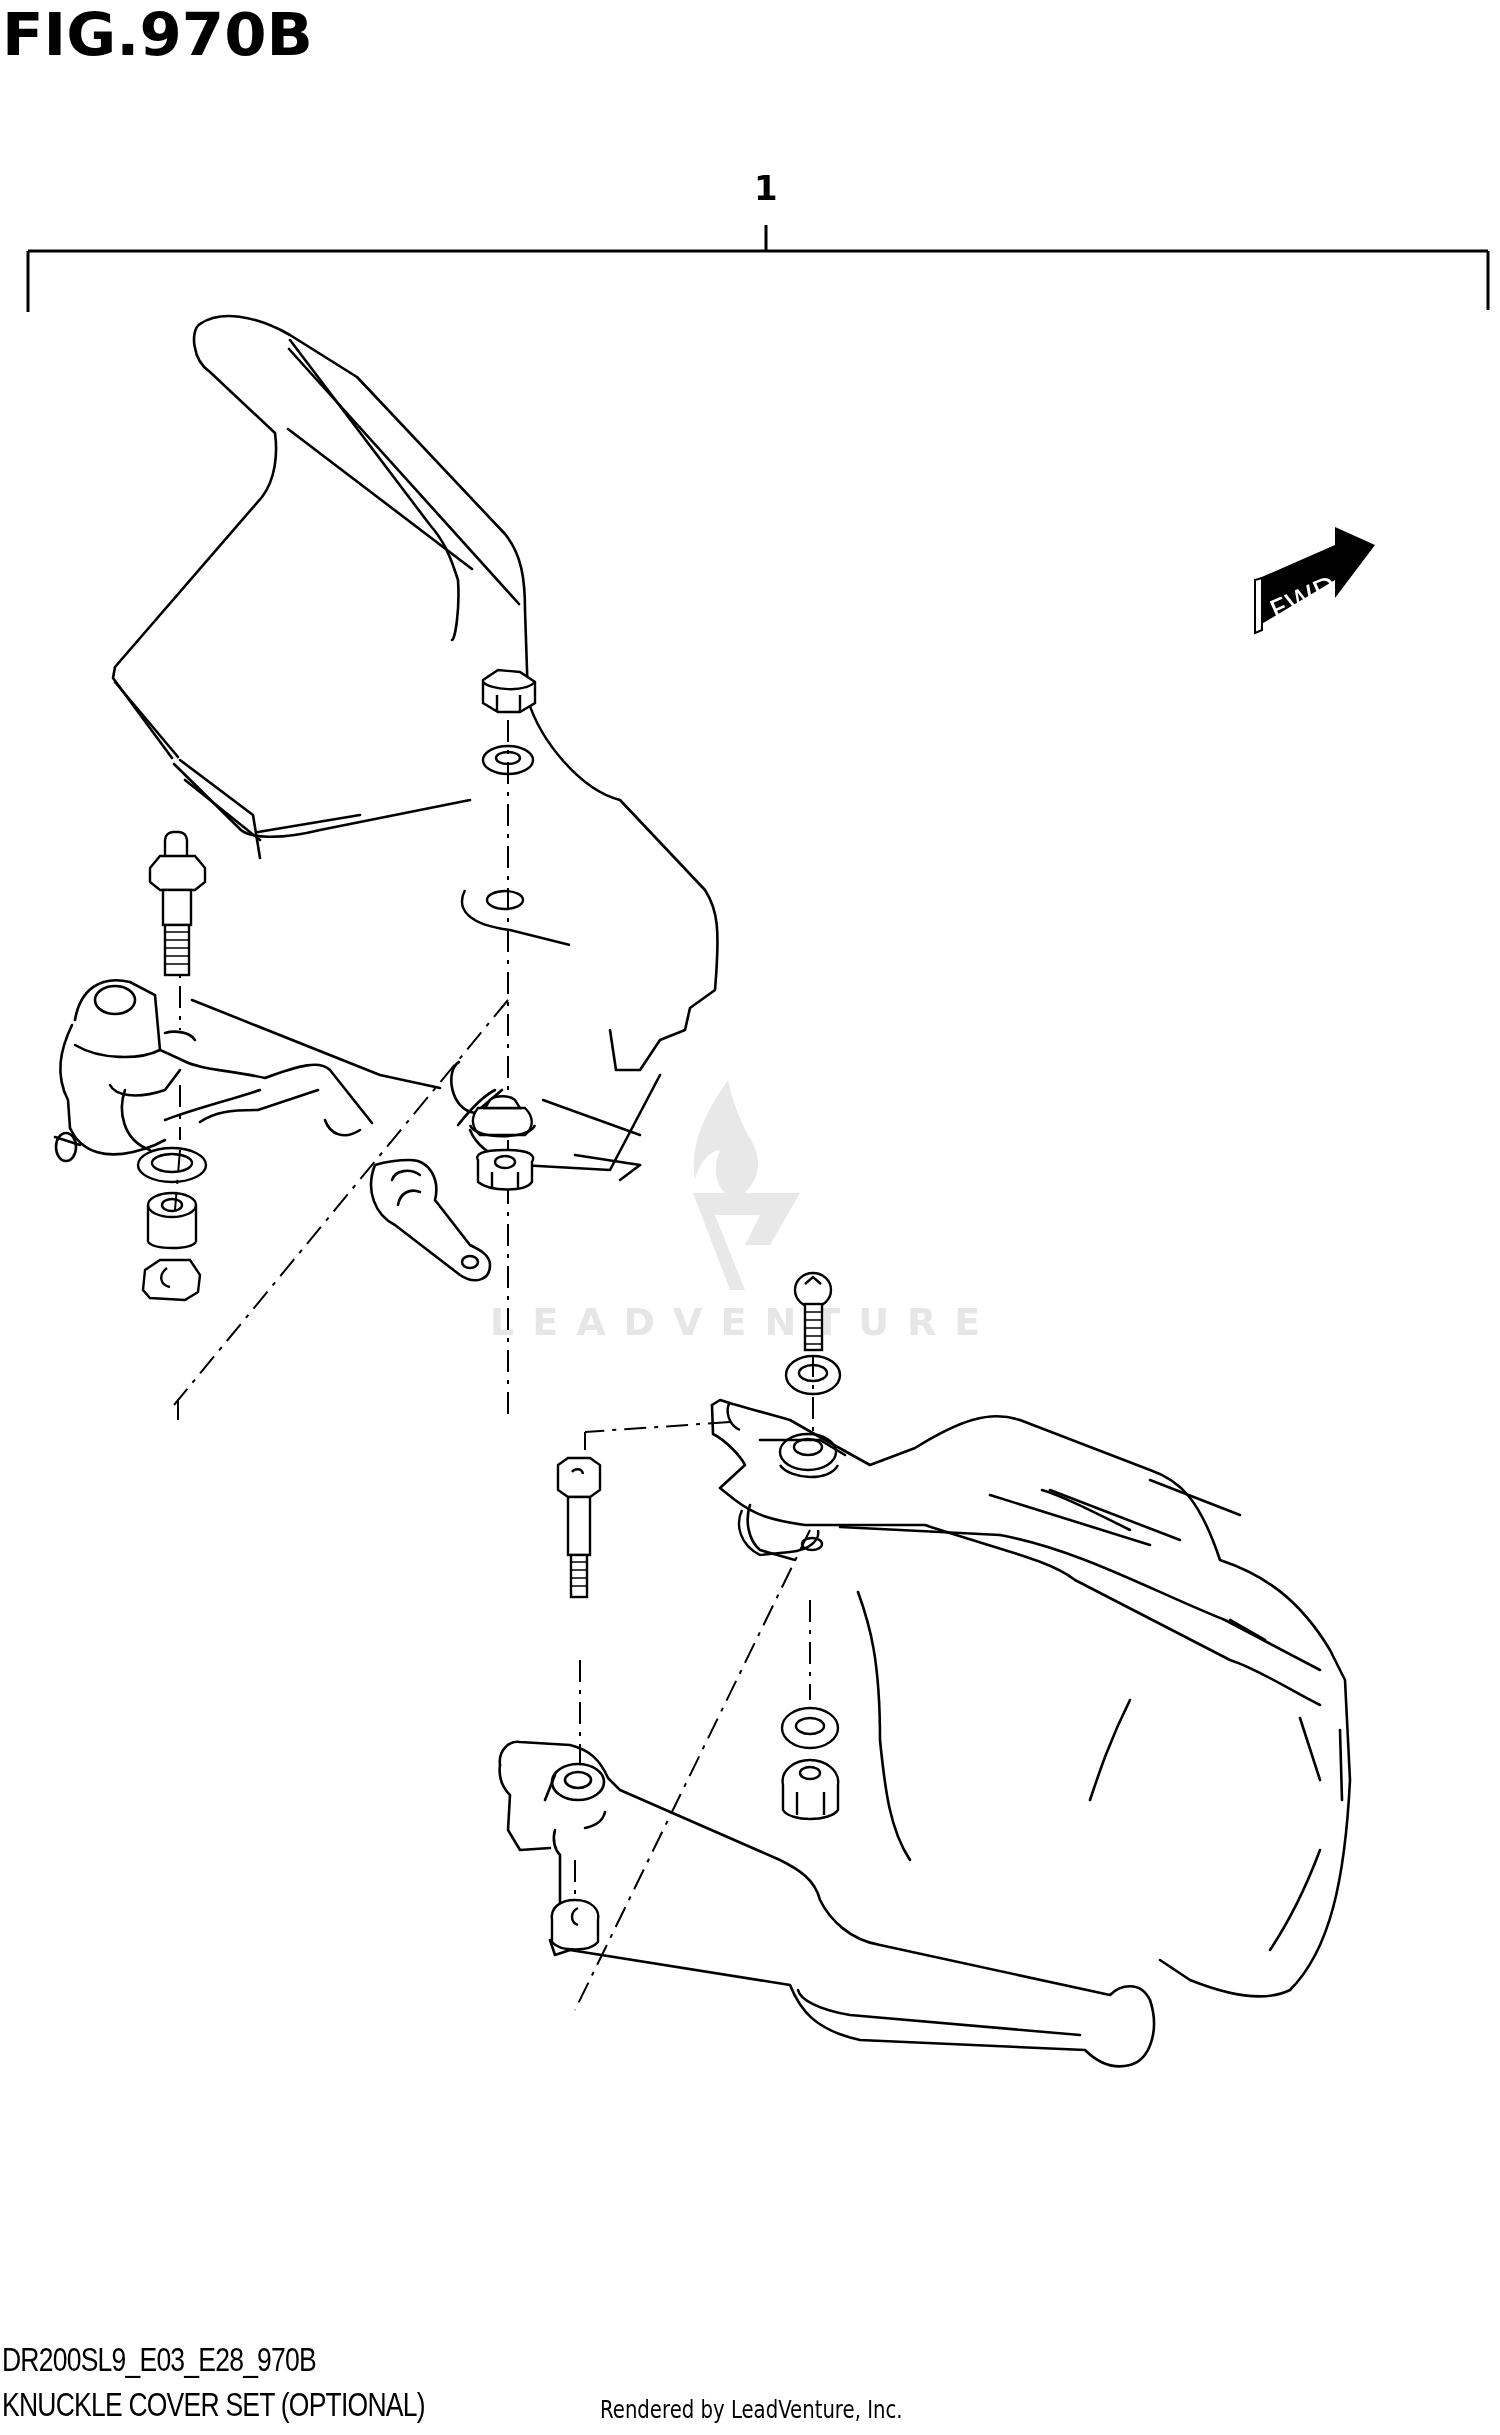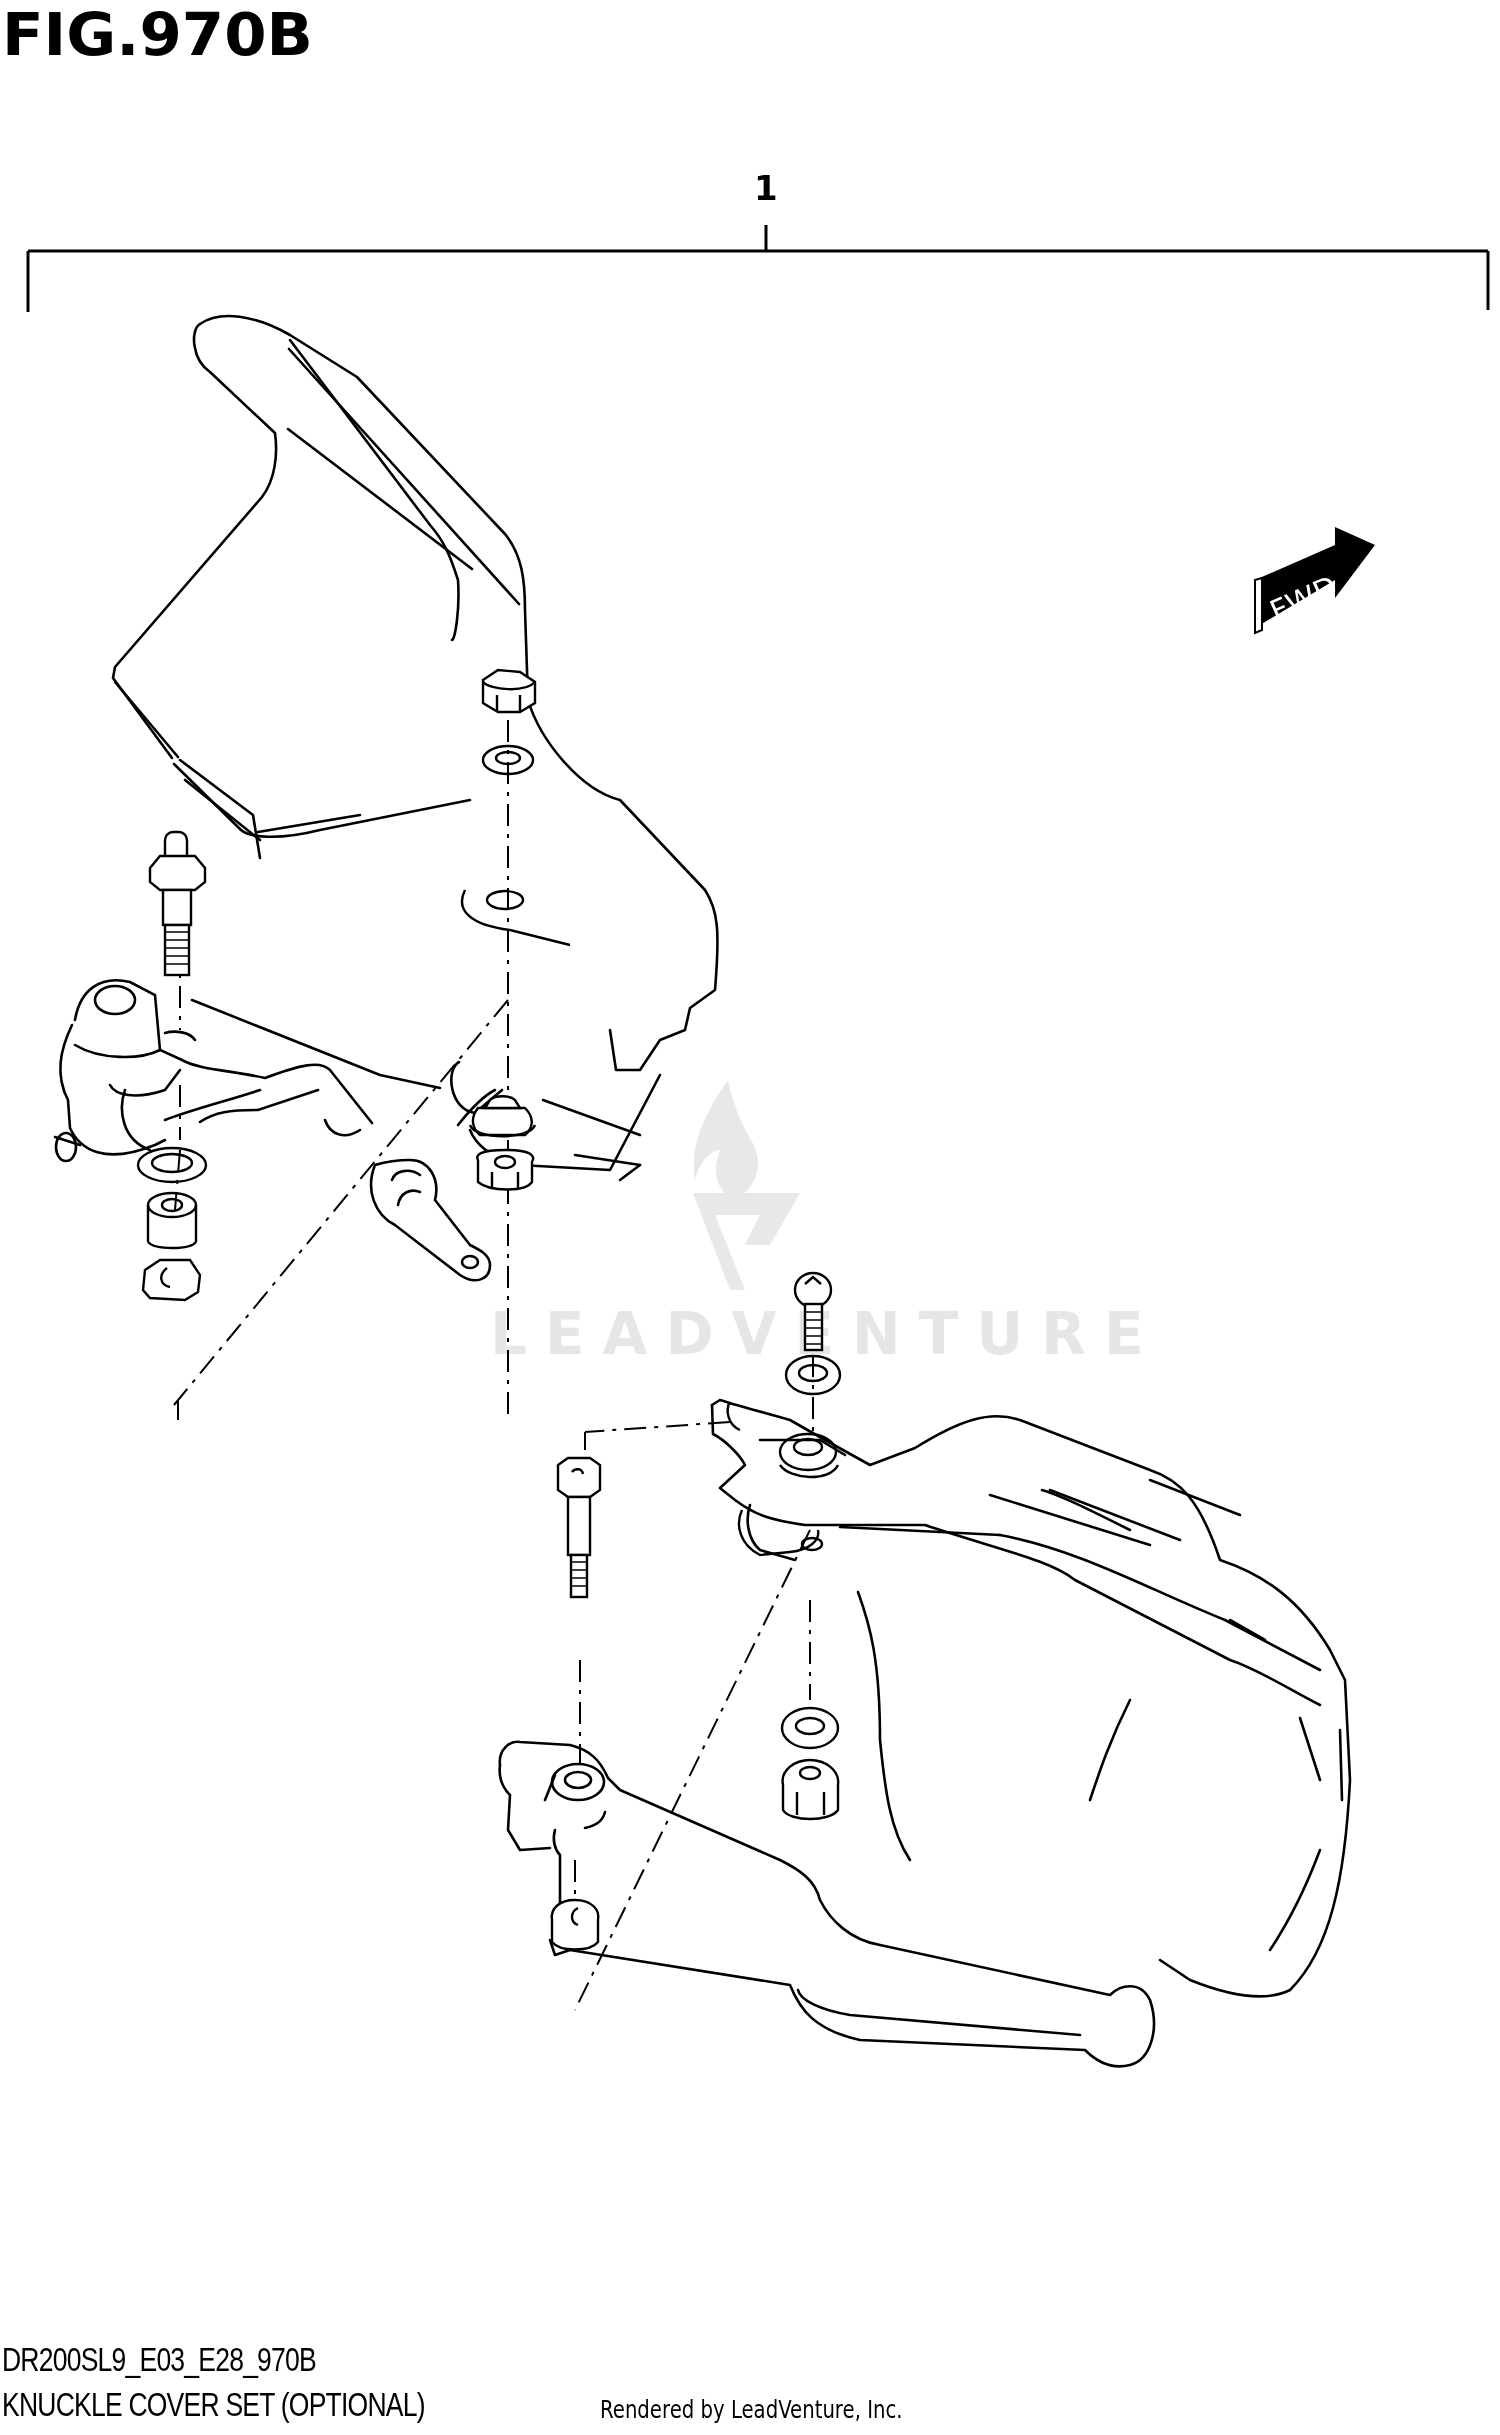--- a/index.html
+++ b/index.html
@@ -3,21 +3,21 @@
 <meta charset="utf-8">
 <style>
   html, body { margin: 0; padding: 0; background: #ffffff; }
   body { width: 1500px; height: 2435px; position: relative; overflow: hidden; font-family: "Liberation Sans", sans-serif; }
   .fig-title { position: absolute; left: 2px; top: 0px; font-family: "DejaVu Sans", sans-serif; font-weight: 900; font-size: 58px; letter-spacing: 0px; color: #000; line-height: 70px; transform: scaleX(1.05); transform-origin: left top; }
   .footer-code { position: absolute; left: 2px; top: 2340px; font-family: "Liberation Sans", sans-serif; font-size: 34px; color: #000; transform: scaleX(0.78); transform-origin: left top; letter-spacing: -1px; }
   .footer-name { position: absolute; left: 2px; top: 2385px; font-family: "Liberation Sans", sans-serif; font-size: 34px; color: #000; transform: scaleX(0.78); transform-origin: left top; letter-spacing: -1px; }
   .rendered-by { position: absolute; left: 600px; top: 2396px; font-family: "DejaVu Sans", sans-serif; font-size: 24px; color: #000; transform: scaleX(0.82); transform-origin: left top; }
   .ref-num { position: absolute; left: 754px; top: 168px; font-family: "DejaVu Sans", sans-serif; font-weight: bold; font-size: 34px; color: #000; }
   svg.drawing { position: absolute; left: 0; top: 0; }
-  .watermark-text { position: absolute; left: 490px; top: 1300px; font-family: "DejaVu Sans", sans-serif; font-weight: bold; font-size: 58px; letter-spacing: 18px; color: #e6e6e6; }
+  .watermark-text { position: absolute; left: 490px; top: 1300px; font-family: "DejaVu Sans", sans-serif; font-weight: bold; font-size: 38px; letter-spacing: 18px; color: #e6e6e6; }
 </style>
 </head>
 <body>
 
 <div class="fig-title">FIG.970B</div>
 <div class="ref-num">1</div>
 
 <div class="watermark-text">LEADVENTURE</div>
 
 <svg class="drawing" width="1500" height="2435" viewBox="0 0 1500 2435" xmlns="http://www.w3.org/2000/svg">

